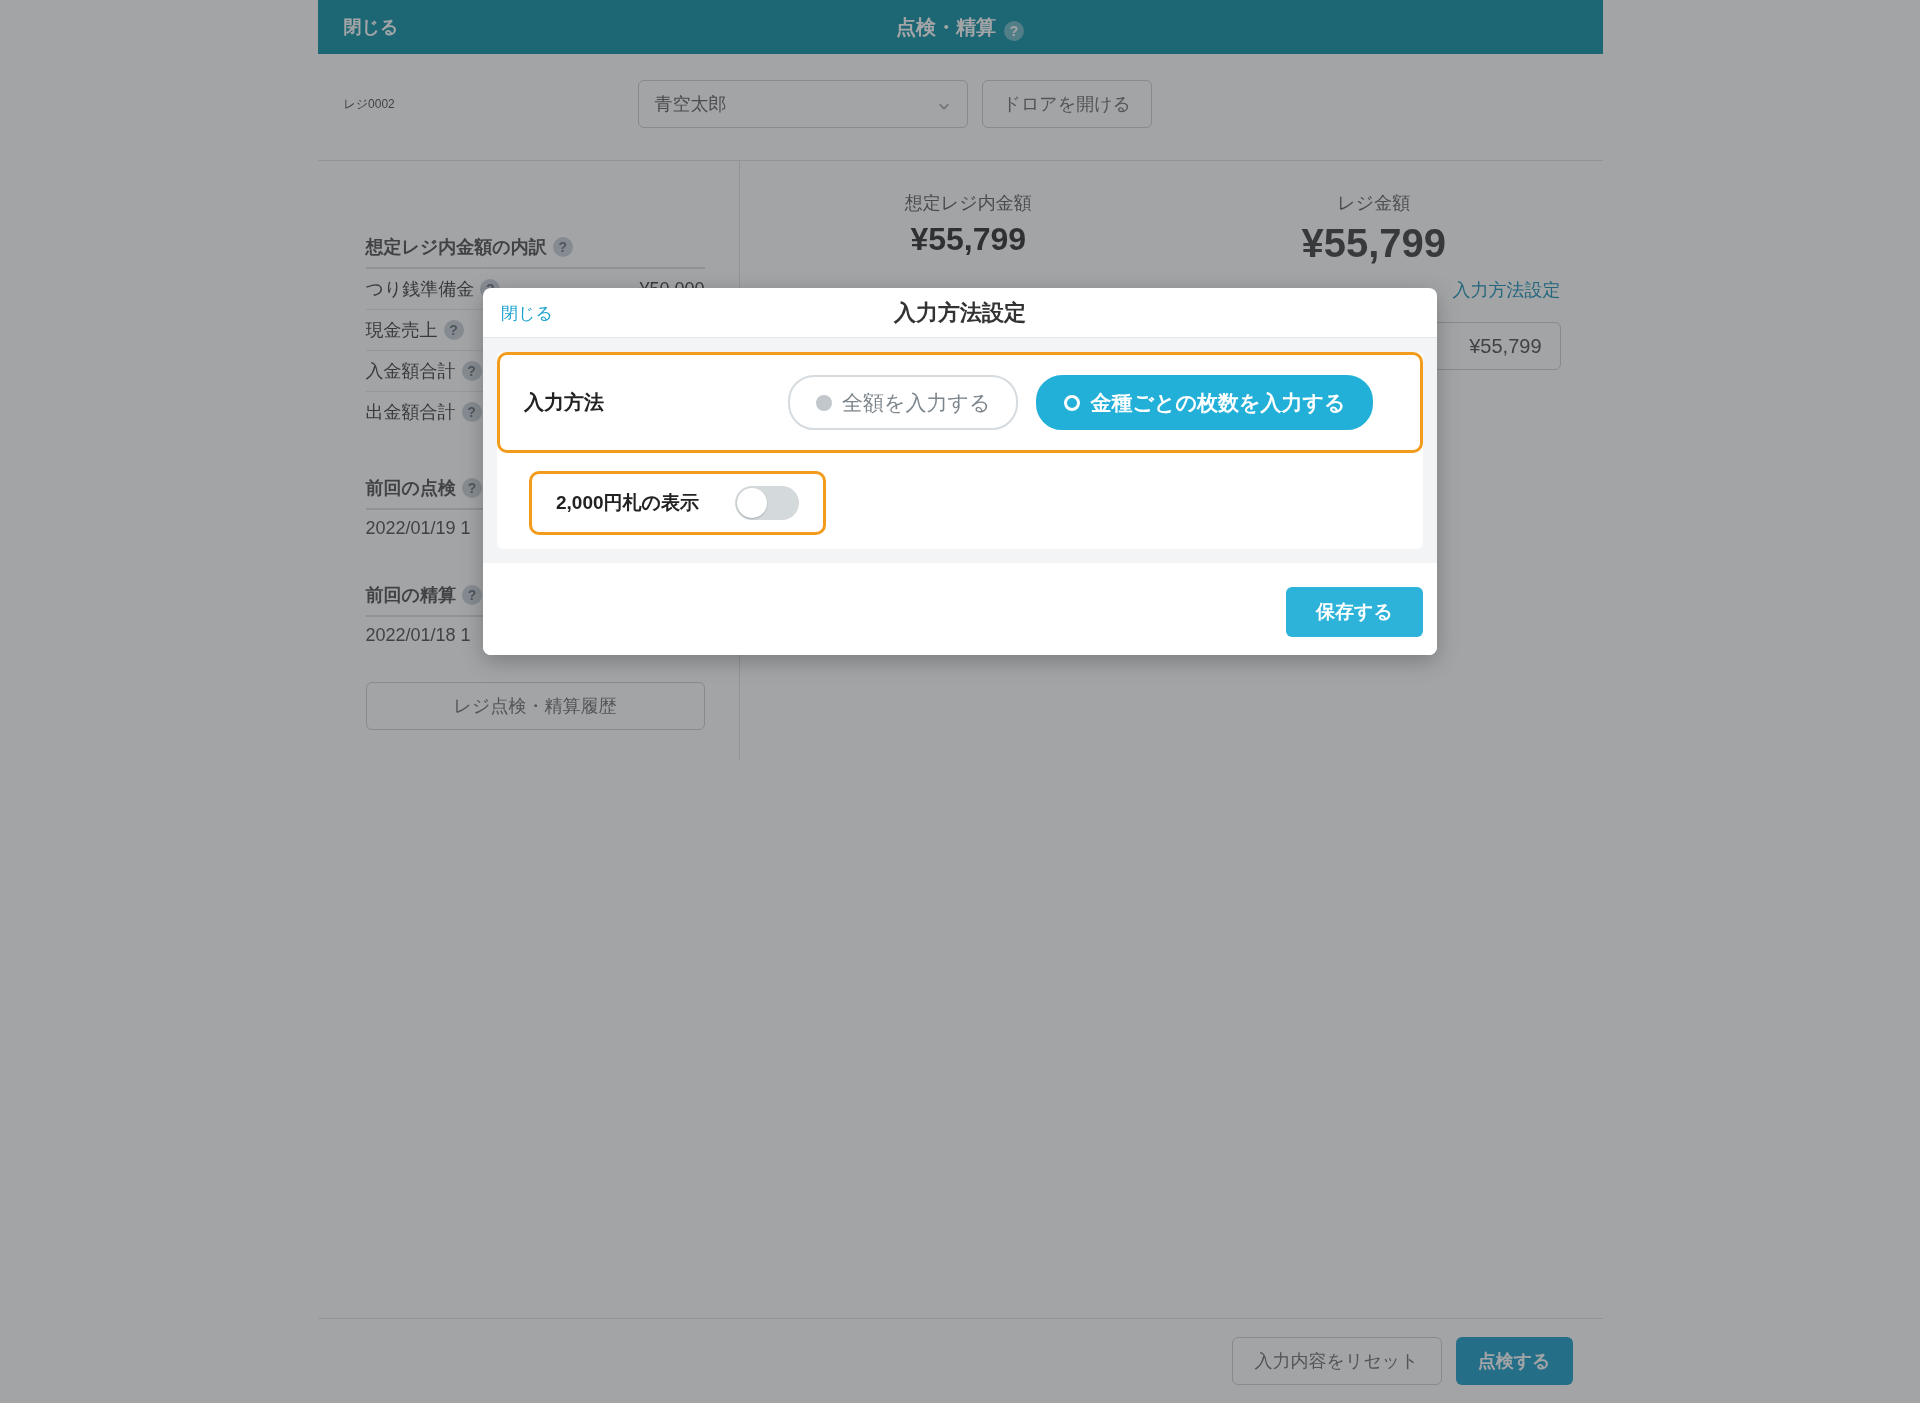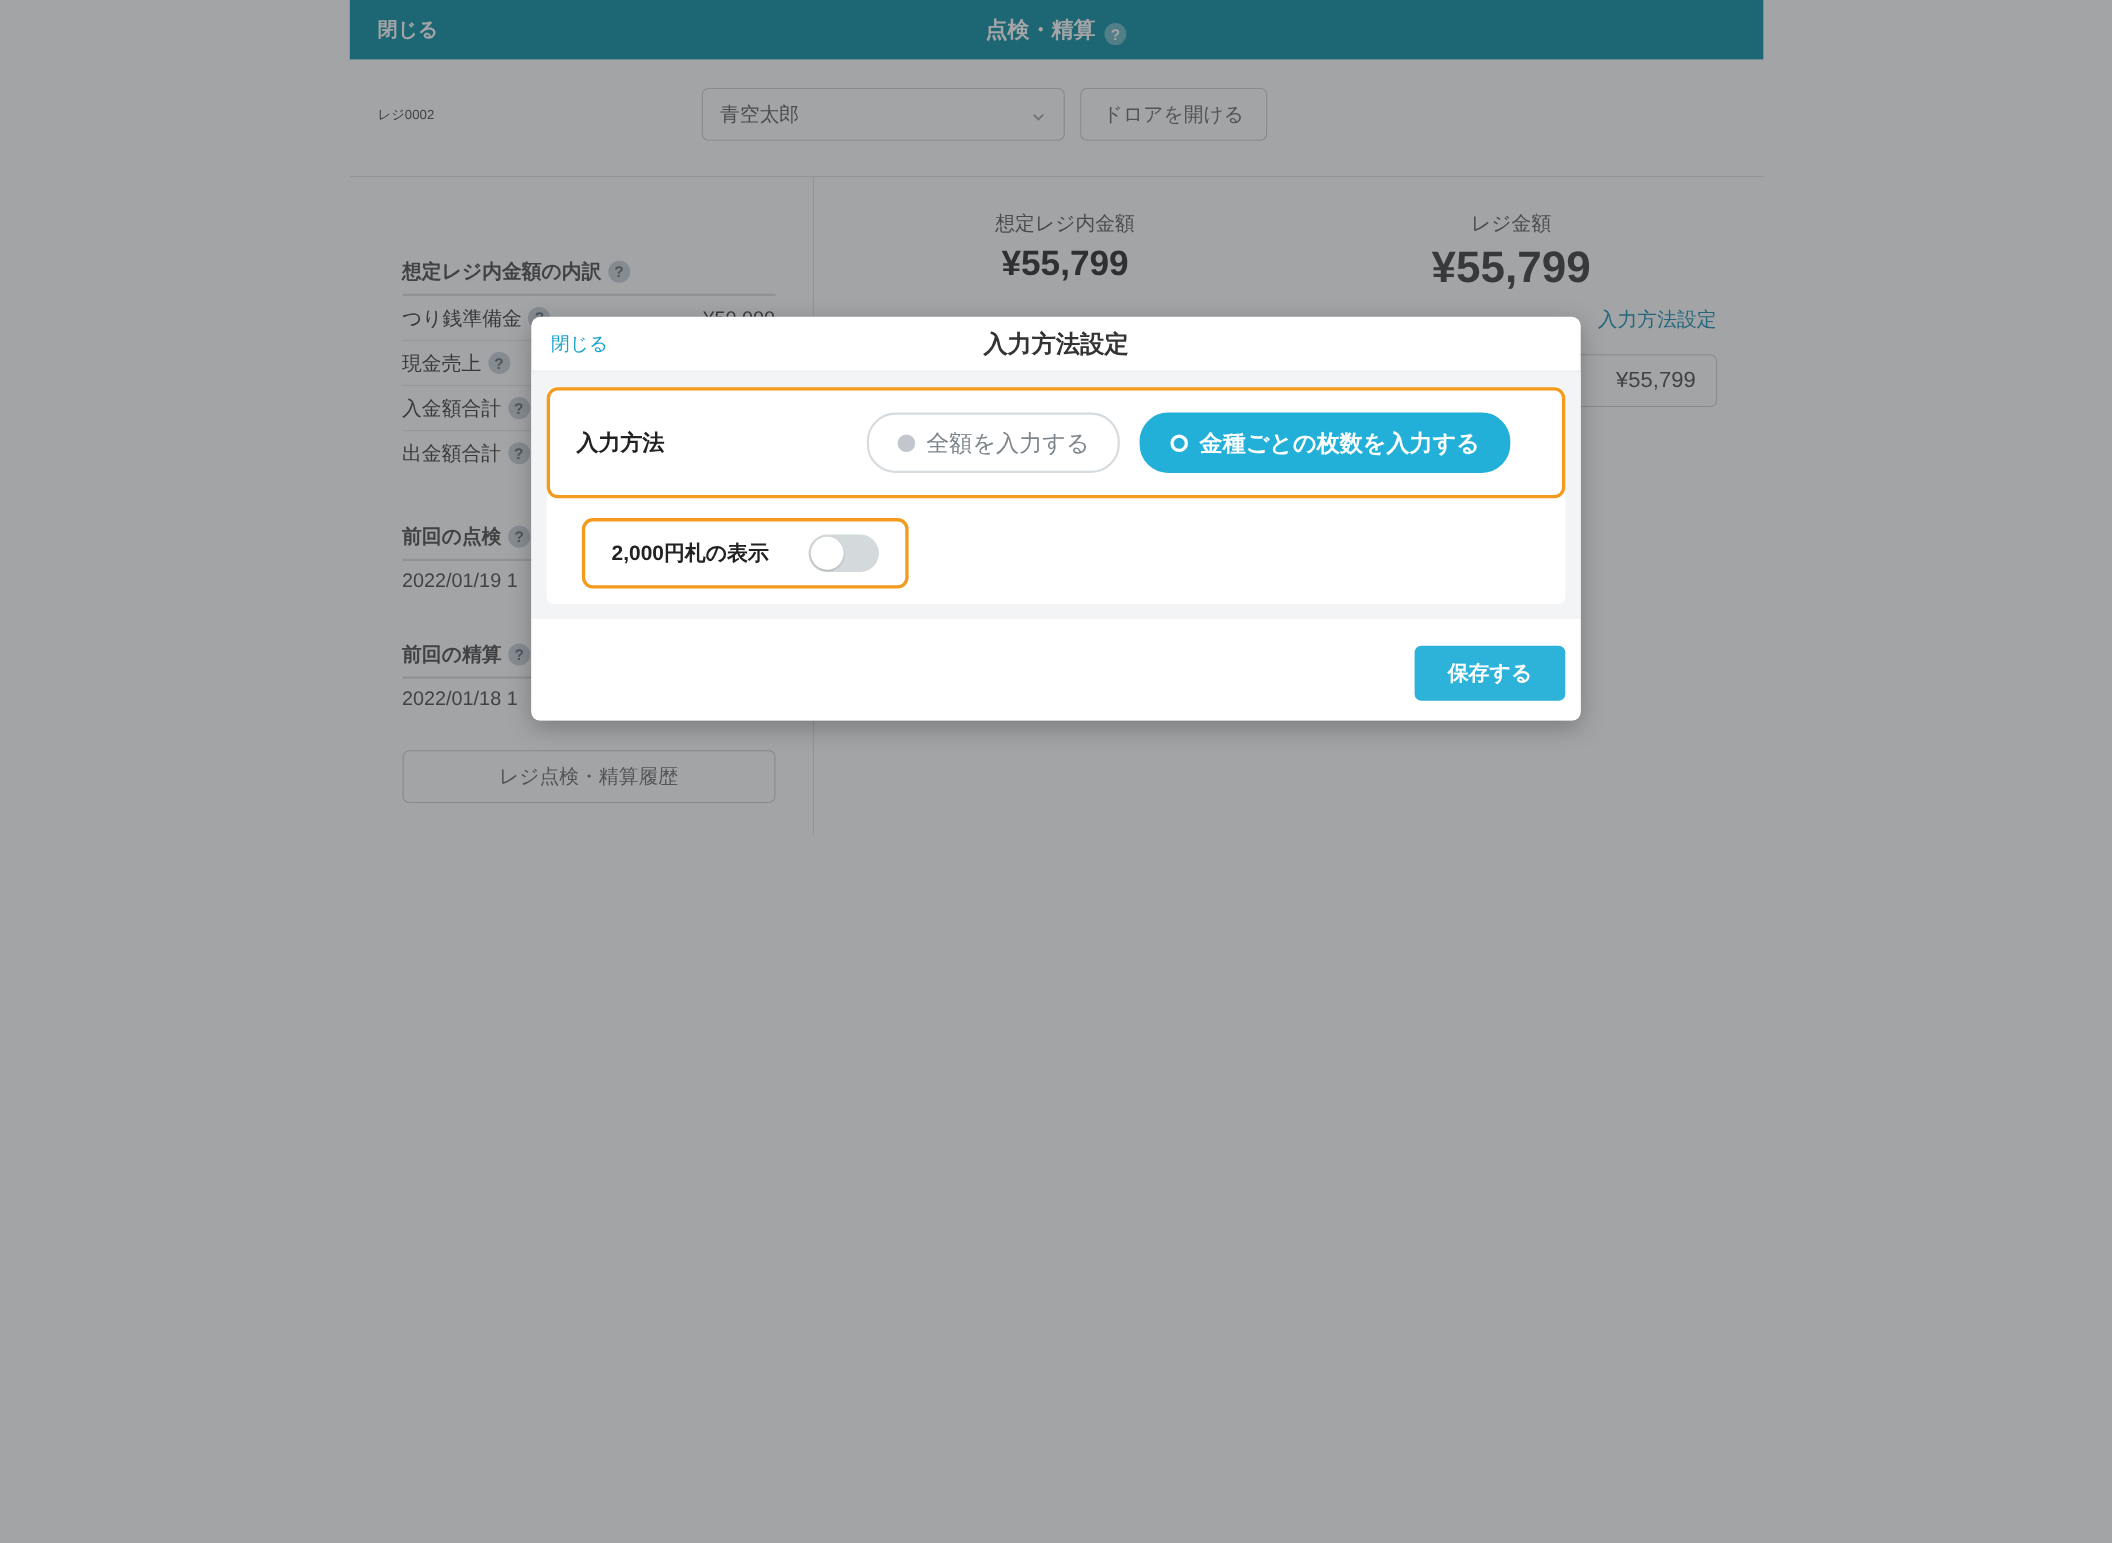--- a/index.html
+++ b/index.html
@@ -280,20 +280,24 @@
           <div class="bigger">¥55,799</div>
         </div>
       </div>
 
       <div class="input-method-link">入力方法設定</div>
 
       <div class="total-box">¥55,799</div>
     </div>
   </div>
 
+  <div class="footer">
+    <button class="btn-reset">入力内容をリセット</button>
+    <button class="btn-primary">点検する</button>
+  </div>
 
 </div>
 
 <div class="overlay">
   <div class="modal">
     <div class="modal-head">
       <span class="m-close">閉じる</span>
       <span class="m-title">入力方法設定</span>
     </div>
 

